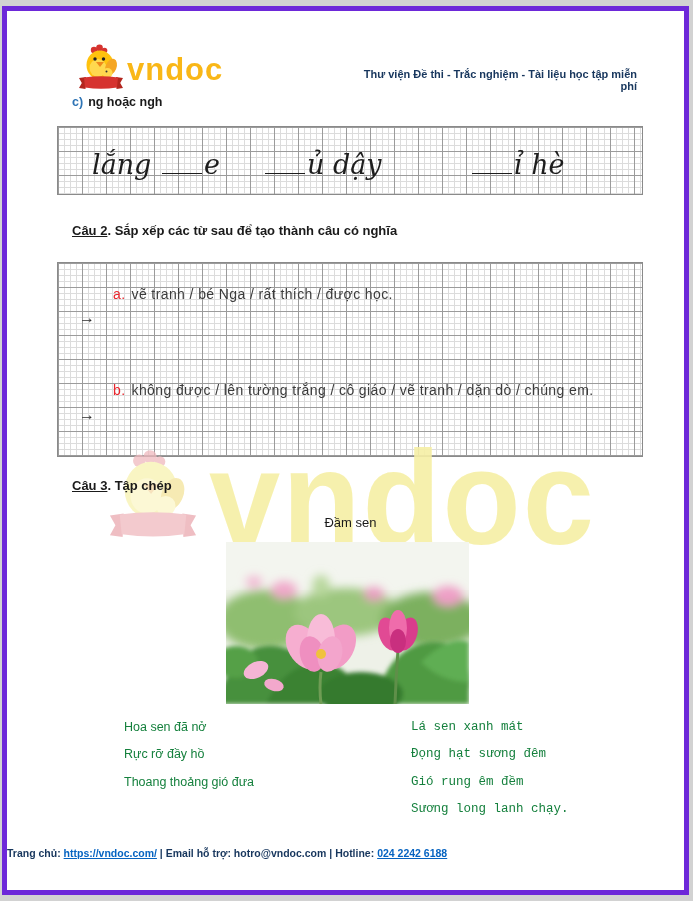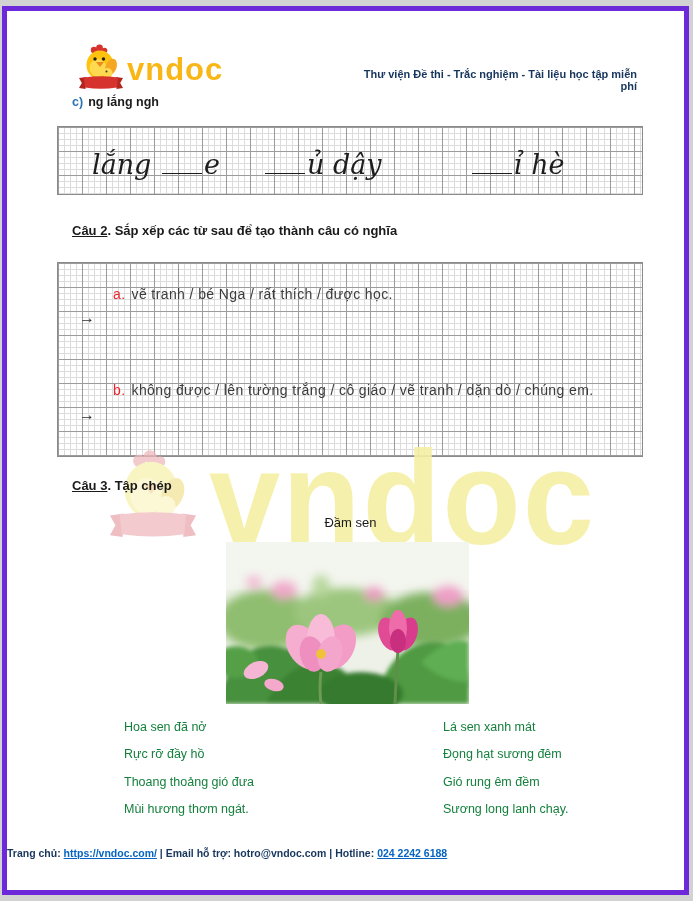--- a/index.html
+++ b/index.html
@@ -44,21 +44,21 @@
     position:absolute;left:116px;top:-4px;
     font-size:128px;font-weight:800;color:#F6EFA5;letter-spacing:2px;line-height:1;
     transform:scaleY(1.05);transform-origin:top left;opacity:0.9;
   }
   
   .cau3-head{left:65px;top:467px;}
   .poem-title{left:0;top:504px;width:687px;text-align:center;font-size:13px;font-weight:normal;color:#1a1a1a;z-index:2;}
   .photo{left:219px;top:531px;width:243px;height:162px;z-index:2;}
   .poem-col{top:703px;font-size:12.5px;color:#15803d;line-height:27.4px;z-index:2;}
   .poem-left{left:117px;}
-  .poem-right{left:436px;}
+  .poem-right{left:404px;font-family:Liberation Mono, monospace;}
   
   .footer{left:0;top:836px;width:687px;font-size:10.5px;font-weight:bold;color:#17365D;white-space:pre-wrap;z-index:2;}
   .footer a{color:#0563C1;text-decoration:underline;}
 </style>
 </head>
 <body>
 
 <div class="page">
 
   <div class="abs logo">
@@ -78,21 +78,21 @@
         <path d="M0 34 L7 33 L6.5 45 L0 44 L2.8 39 Z" fill="#B3261E"></path>
         <path d="M44 34 L37 33 L37.5 45 L44 44 L41.2 39 Z" fill="#B3261E"></path>
         <path d="M5 33.5 Q22 31 39 33.5 L38 43.5 Q22 46 6 43.5 Z" fill="#D6332F"></path>
       </svg>
     </span>
     <span class="logo-text">vndoc</span>
   </div>
   <div class="abs tagline">Thư viện Đề thi - Trắc nghiệm - Tài liệu học tập miễn phí</div>
 
   <div class="abs sec-c">
-    <span class="c-label">c)</span><span>ng lắng ngh</span>
+    <span class="c-label">c)</span><span>ng hoặc ngh</span>
   </div>
 
   <div class="abs gridbox box1">
     <div class="abs script-line" style="left:34px;top:16px;">
       <span>lắng</span> <span class="blank"></span><span>e</span>
     </div>
     <div class="abs script-line" style="left:205px;top:16px;">
       <span class="blank"></span><span>ủ dậy</span>
     </div>
     <div class="abs script-line" style="left:412px;top:16px;">
@@ -183,21 +183,20 @@
       <ellipse cx="172" cy="99" rx="8" ry="12" fill="#c92f7f"></ellipse>
       <ellipse cx="30" cy="128" rx="13" ry="8" fill="#f5b5d4" transform="rotate(-25 30 128)"></ellipse>
       <ellipse cx="48" cy="143" rx="10" ry="6" fill="#f3a8cc" transform="rotate(15 48 143)"></ellipse>
     </svg>
   </div>
 
   <div class="abs poem-col poem-left">
     <div>Hoa sen đã nở</div>
     <div>Rực rỡ đầy hồ</div>
     <div>Thoang thoảng gió đưa</div>
-    <div>Mùi hương thơm ngát.</div>
   </div>
   <div class="abs poem-col poem-right">
     <div>Lá sen xanh mát</div>
     <div>Đọng hạt sương đêm</div>
     <div>Gió rung êm đềm</div>
     <div>Sương long lanh chạy.</div>
   </div>
 
   <div class="abs footer"><span>Trang chủ: </span><a href="#">https://vndoc.com/</a><span> | Email hỗ trợ: </span><span>hotro@vndoc.com</span><span> | Hotline: </span><a href="#">024 2242 6188</a></div>
 

